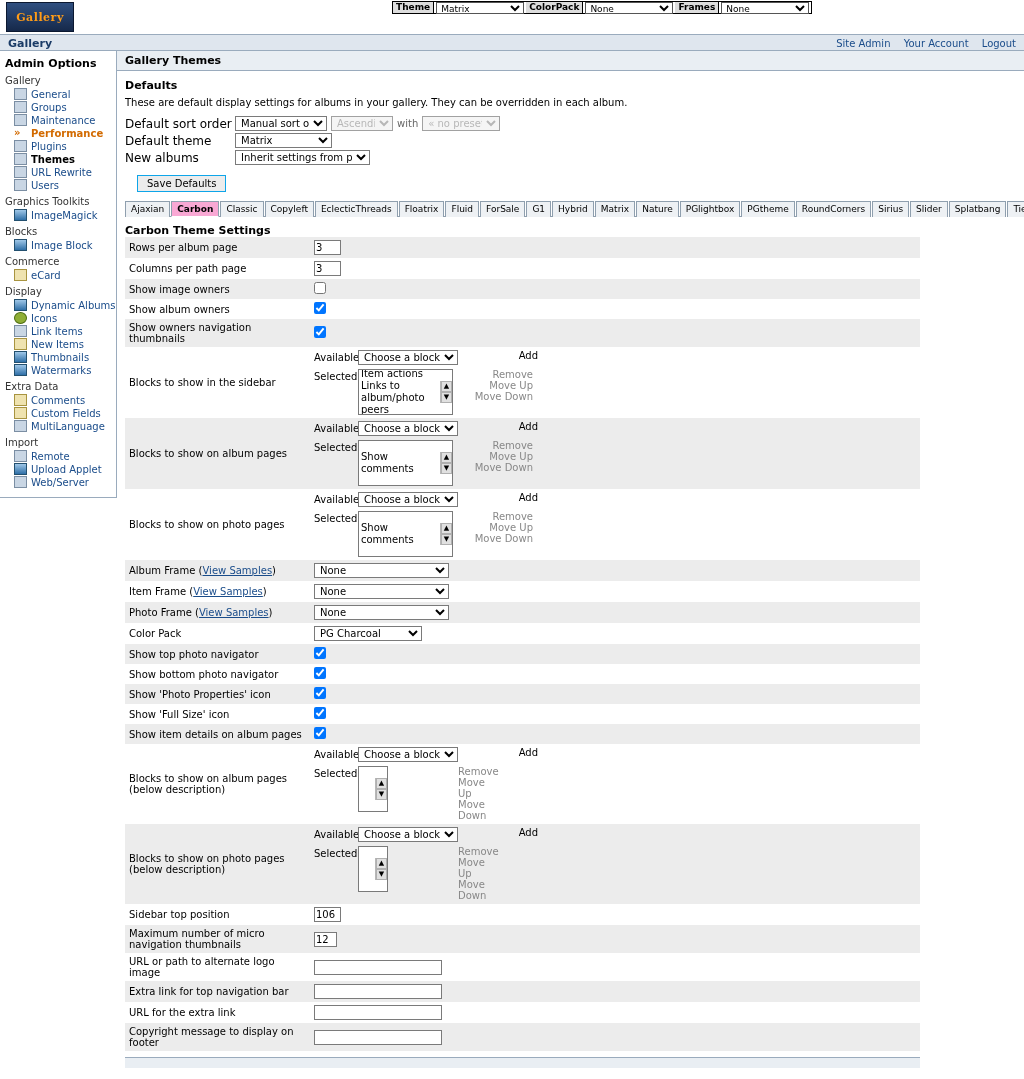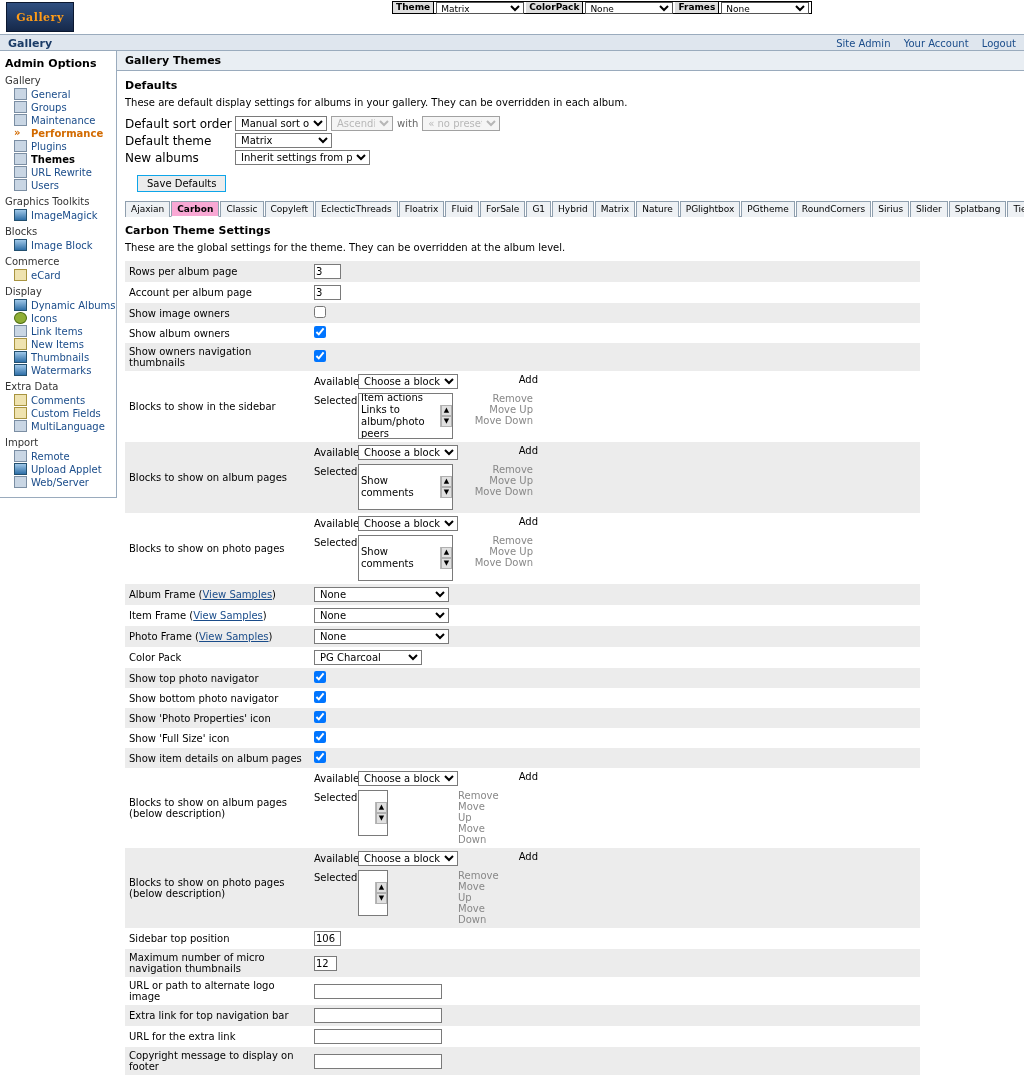--- a/index.html
+++ b/index.html
@@ -321,30 +321,29 @@
       <div class="tab">PGtheme</div>
       <div class="tab">RoundCorners</div>
       <div class="tab">Sirius</div>
       <div class="tab">Slider</div>
       <div class="tab">Splatbang</div>
       <div class="tab">Tien</div>
 
     </div>
 
     <div class="section-h" style="margin-top:7px">Carbon Theme Settings</div>
-    <div class="section-p">These are the global settings for the theme. They can be overridden at the album level.</div>
 
     <table class="settings">
       <tbody>
           <tr class="odd">
         <td class="label">Rows per album page</td>
         <td class="ctrl"><input type="text" class="inp-md" value="3" style=""></td>
       </tr>
       <tr>
-        <td class="label">Account per album page</td>
+        <td class="label">Columns per path page</td>
         <td class="ctrl"><input type="text" class="inp-md" value="3" style=""></td>
       </tr>
       <tr class="odd">
         <td class="label">Show image owners</td>
         <td class="ctrl"><input type="checkbox" style=""></td>
       </tr>
       <tr>
         <td class="label">Show album owners</td>
         <td class="ctrl"><input type="checkbox" checked="" style=""></td>
       </tr>

